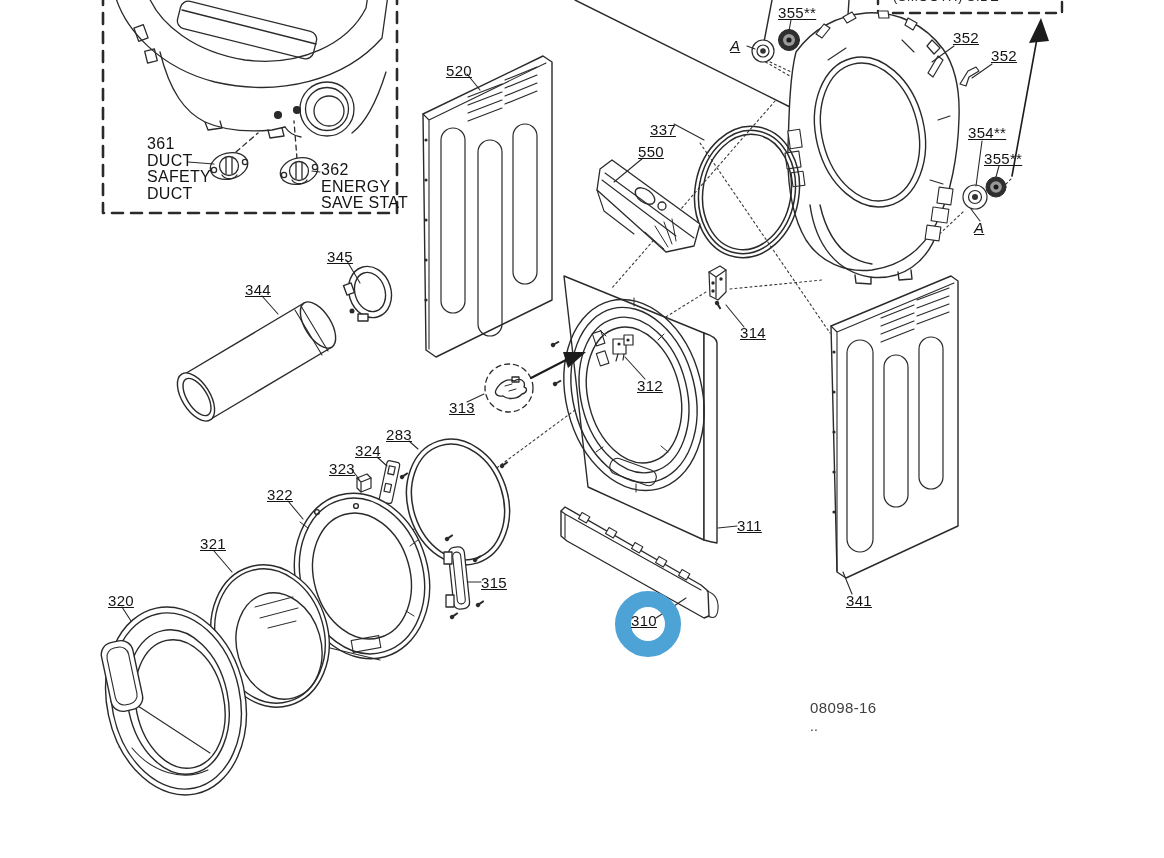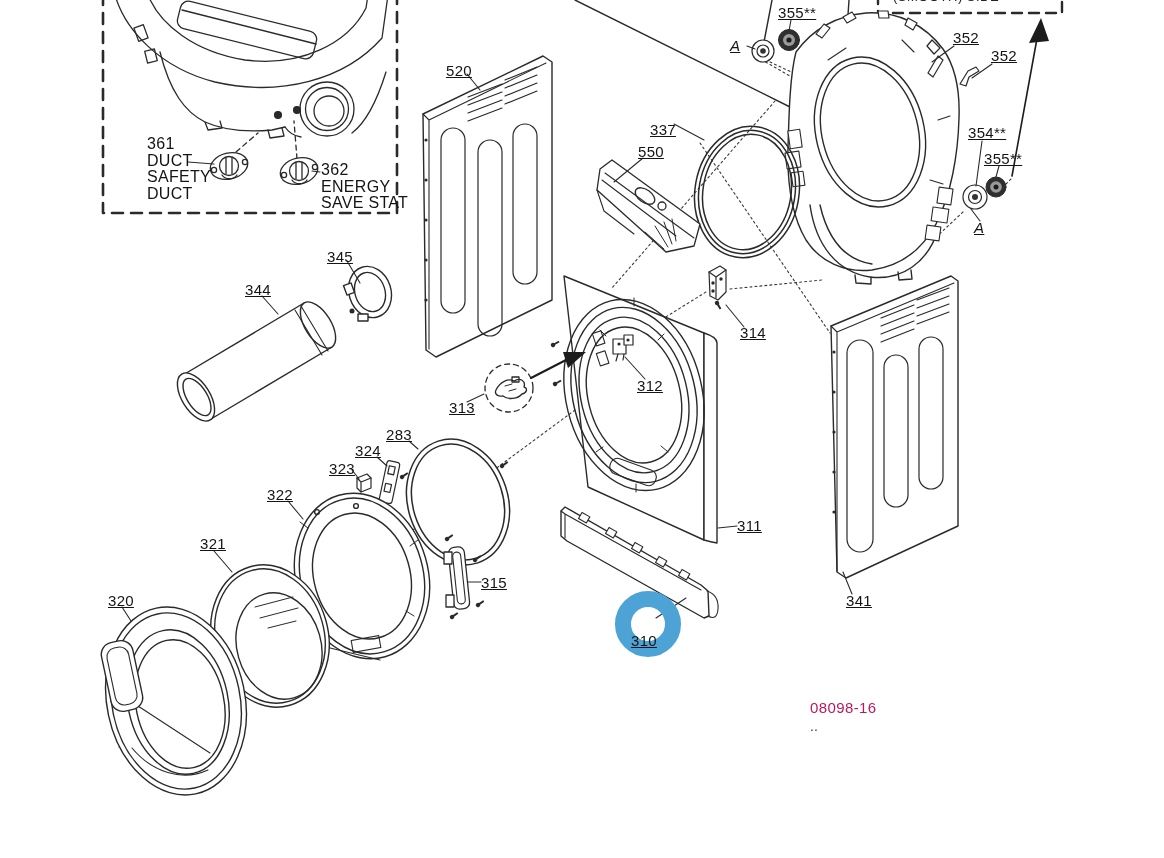--- a/index.html
+++ b/index.html
@@ -2,21 +2,21 @@
 <html><head>
 <meta charset="utf-8">
 <style>
   html,body{margin:0;padding:0;background:#fff;}
   .stage{position:relative;width:1164px;height:858px;background:#ffffff;overflow:hidden;
          font-family:"Liberation Sans",sans-serif;color:#161616;}
   .art{position:absolute;left:0;top:0;}
   .lbl{position:absolute;font-size:15px;letter-spacing:.3px;white-space:nowrap;color:#141414;text-decoration:underline;}
   .lbl.it{font-style:italic;font-size:15px;}
   .block{position:absolute;font-size:16px;line-height:16.5px;letter-spacing:.3px;color:#141414;}
-  .footer-num{position:absolute;font-size:15px;color:#be185d;letter-spacing:.4px;}
+  .footer-num{position:absolute;font-size:15px;color:#404040;letter-spacing:.4px;}
   .footer-dots{position:absolute;font-size:14px;color:#3a3a3a;}
   .clipnote{position:absolute;left:893px;top:0;height:7px;width:170px;overflow:hidden;}
   .clipnote span{display:block;margin-top:-11px;font-size:13px;letter-spacing:.5px;color:#222;}
 </style>
 </head>
 <body>
 
 <div class="stage">
 
 <svg class="art" width="1164" height="858" viewBox="0 0 1164 858" stroke-linecap="round" stroke-linejoin="round">
@@ -398,21 +398,21 @@
 <span class="lbl" style="left:446px;top:62px">520</span>
 <span class="lbl" style="left:650px;top:121px">337</span>
 <span class="lbl" style="left:638px;top:143px">550</span>
 <span class="lbl" style="left:245px;top:281px">344</span>
 <span class="lbl" style="left:327px;top:248px">345</span>
 <span class="lbl" style="left:637px;top:377px">312</span>
 <span class="lbl" style="left:449px;top:399px">313</span>
 <span class="lbl" style="left:740px;top:324px">314</span>
 <span class="lbl" style="left:737px;top:517px">311</span>
 <span class="lbl" style="left:846px;top:592px">341</span>
-<span class="lbl" style="left:631px;top:632px">310</span>
+<span class="lbl" style="left:631px;top:612px">310</span>
 <span class="lbl" style="left:481px;top:574px">315</span>
 <span class="lbl" style="left:108px;top:592px">320</span>
 <span class="lbl" style="left:200px;top:535px">321</span>
 <span class="lbl" style="left:267px;top:486px">322</span>
 <span class="lbl" style="left:329px;top:460px">323</span>
 <span class="lbl" style="left:355px;top:442px">324</span>
 <span class="lbl" style="left:386px;top:426px">283</span>
 <span class="lbl" style="left:953px;top:29px">352</span>
 <span class="lbl" style="left:991px;top:47px">352</span>
 <span class="lbl" style="left:778px;top:4px">355**</span>

